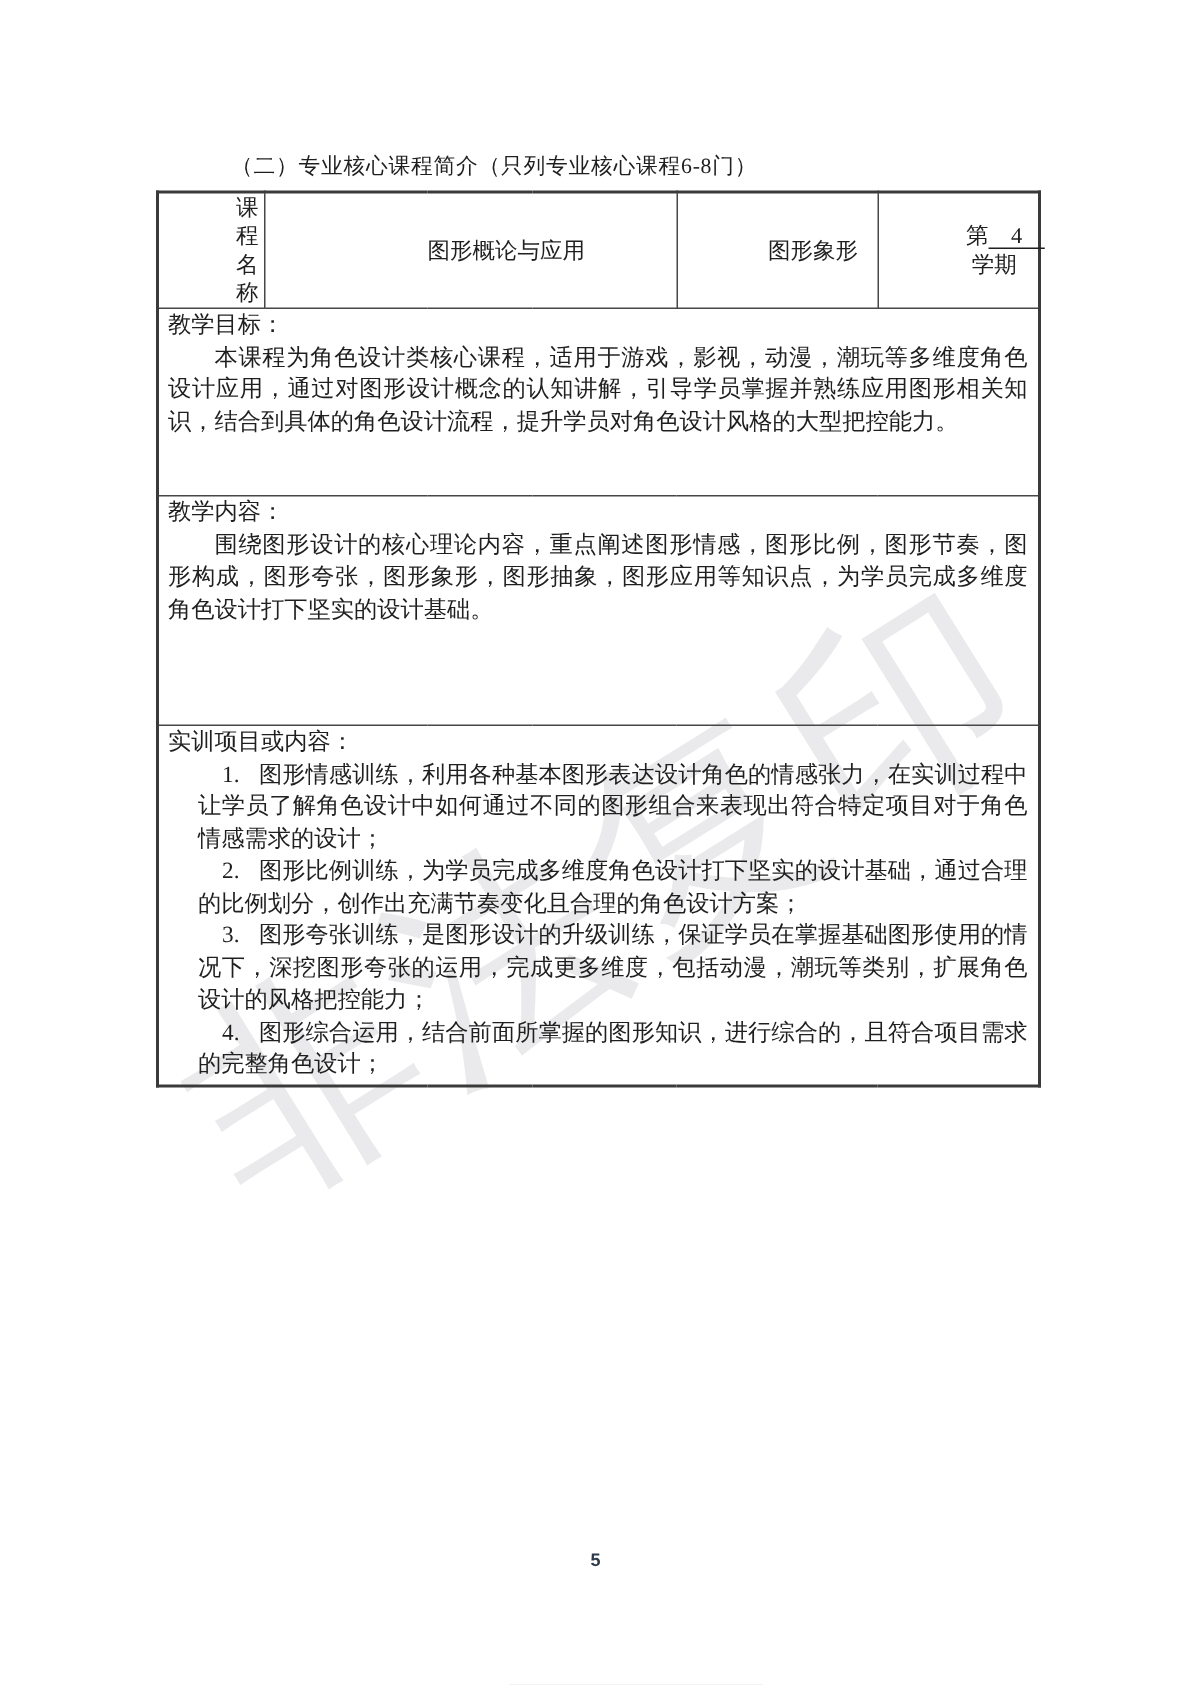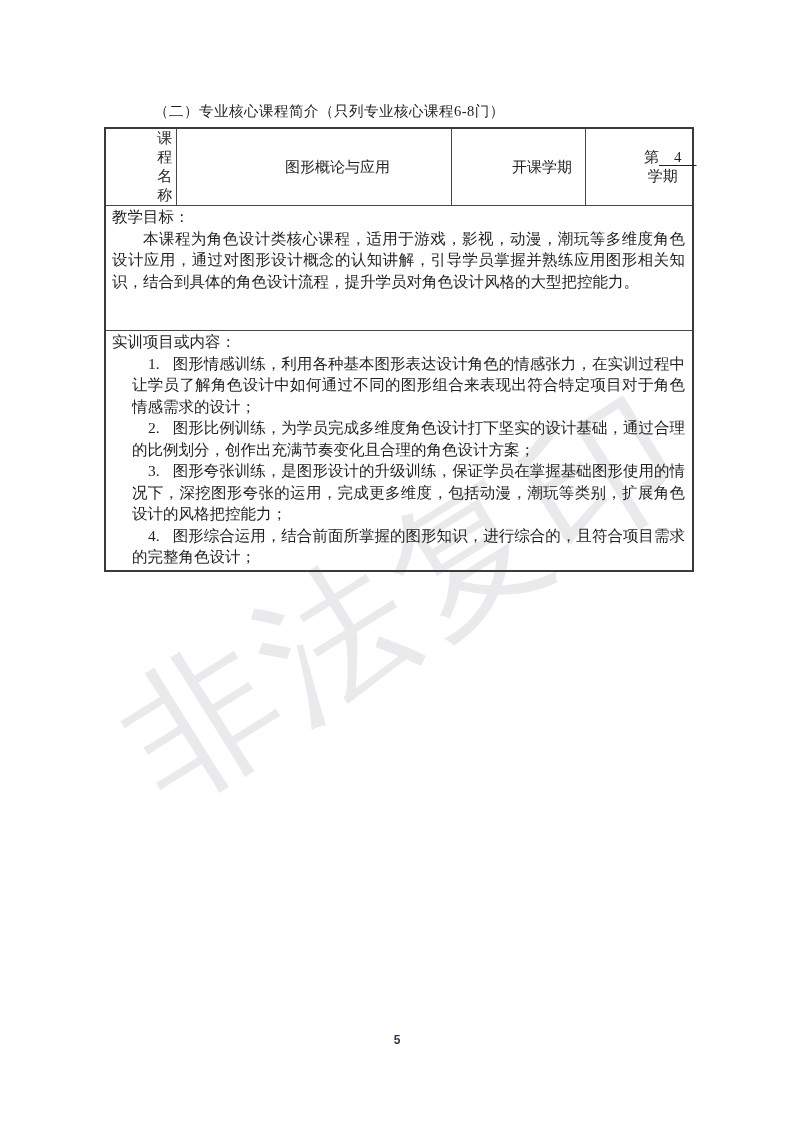--- a/index.html
+++ b/index.html
@@ -111,32 +111,38 @@
         <col style="width:70px">
       <col style="width:96px">
         <col style="width:134px">
         <col style="width:108px">
     </colgroup>
 
     <tbody>
         <tr class="r1">
       <td class="c-center">课程名称</td>
       <td class="c-center" colspan="3">图形概论与应用</td>
-      <td class="c-center">开课学期</td>
+      <td class="c-center">图形象形</td>
       <td class="c-center"><span>第</span><span class="u">　4　</span><span>学期</span></td>
     </tr>
 
 
     <tr class="sec-goal">
       <td class="sec-cell" colspan="6">
         <p class="sec-heading">教学目标：</p>
         <p class="para">本课程为角色设计类核心课程，适用于游戏，影视，动漫，潮玩等多维度角色设计应用，通过对图形设计概念的认知讲解，引导学员掌握并熟练应用图形相关知识，结合到具体的角色设计流程，提升学员对角色设计风格的大型把控能力。</p>
       </td>
     </tr>
 
+    <tr class="sec-content">
+      <td class="sec-cell" colspan="6">
+        <p class="sec-heading">教学内容：</p>
+        <p class="para">围绕图形设计的核心理论内容，重点阐述图形情感，图形比例，图形节奏，图形构成，图形夸张，图形象形，图形抽象，图形应用等知识点，为学员完成多维度角色设计打下坚实的设计基础。</p>
+      </td>
+    </tr>
 
     <tr class="sec-train">
       <td class="sec-cell" colspan="6">
         <p class="sec-heading">实训项目或内容：</p>
         <p class="list-item"><span class="num">1.</span><span>图形情感训练，利用各种基本图形表达设计角色的情感张力，在实训过程中让学员了解角色设计中如何通过不同的图形组合来表现出符合特定项目对于角色情感需求的设计；</span></p>
         <p class="list-item"><span class="num">2.</span><span>图形比例训练，为学员完成多维度角色设计打下坚实的设计基础，通过合理的比例划分，创作出充满节奏变化且合理的角色设计方案；</span></p>
         <p class="list-item"><span class="num">3.</span><span>图形夸张训练，是图形设计的升级训练，保证学员在掌握基础图形使用的情况下，深挖图形夸张的运用，完成更多维度，包括动漫，潮玩等类别，扩展角色设计的风格把控能力；</span></p>
         <p class="list-item"><span class="num">4.</span><span>图形综合运用，结合前面所掌握的图形知识，进行综合的，且符合项目需求的完整角色设计；</span></p>
       </td>
     </tr>

